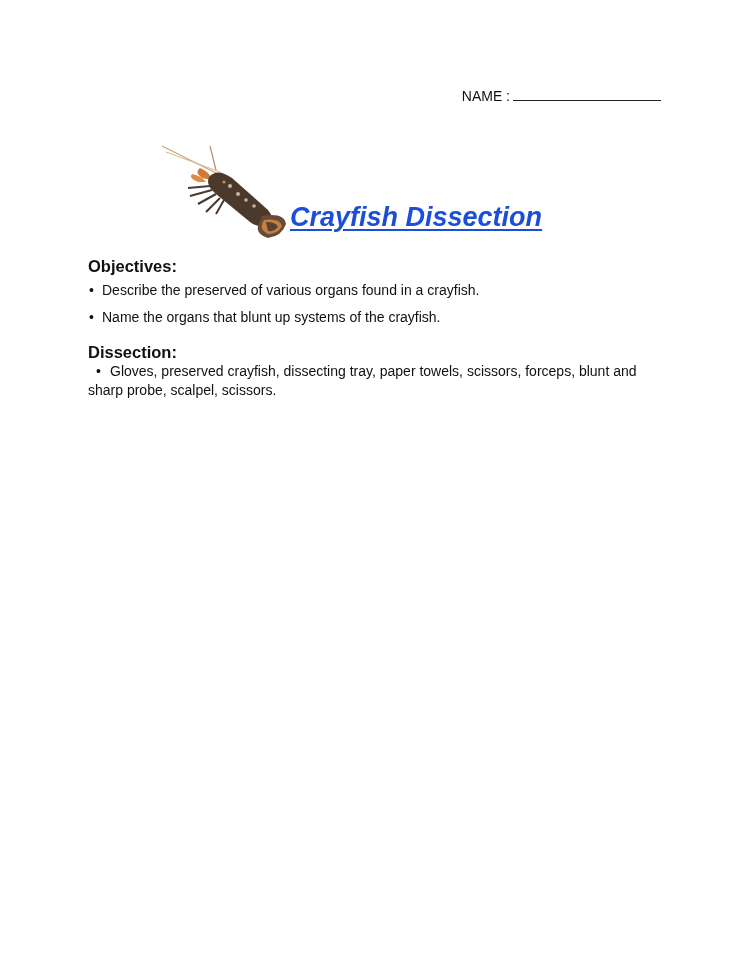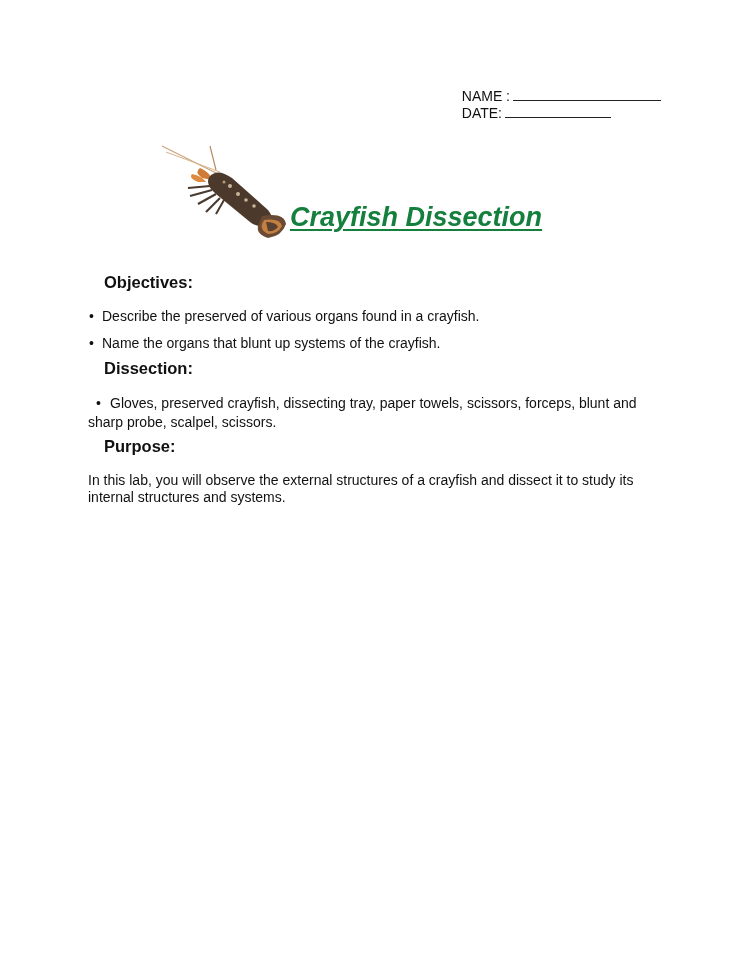--- a/index.html
+++ b/index.html
@@ -53,31 +53,31 @@
       position: absolute;
       left: 290px;
       top: 202px;
       font-size: 27px;
       font-weight: bold;
       font-style: italic;
       text-decoration: underline;
       text-decoration-thickness: 2px;
       text-underline-offset: 3px;
       letter-spacing: 0px;
-      color: #15803d;
+      color: #1d4ed8;
     }
     .section {
       position: absolute;
       left: 88px;
       width: 580px;
     }
     .section-heading {
       font-size: 16.5px;
       font-weight: bold;
-      margin: 16px;
+      margin: 0;
       line-height: 20px;
     }
     .bullet-list {
       list-style: none;
       padding: 0;
       margin: 0;
     }
     .bullet-item {
       font-size: 14px;
       line-height: 17px;
@@ -111,23 +111,20 @@
     }
   </style>
 </head>
 <body>
 
 <div class="page">
 
   <div class="header-fields">
     <div class="field-row name">
       <span>NAME :</span><span class="field-line"></span>
-    </div>
-    <div class="field-row date">
-      <span>DATE:</span><span class="field-line"></span>
     </div>
   </div>
 
   <svg class="crayfish" viewBox="0 0 132 98" xmlns="http://www.w3.org/2000/svg">
 
     <path d="M60 32 L4 4" stroke="#c9a27a" stroke-width="1.2" fill="none"></path>
     <path d="M62 30 L8 10" stroke="#d8b48e" stroke-width="1" fill="none"></path>
     <path d="M58 28 L52 4" stroke="#b88a5e" stroke-width="1.2" fill="none"></path>
 
     <path d="M44 36 Q36 30 42 26 Q52 30 54 38 Z" fill="#d07a35"></path>
@@ -168,18 +165,14 @@
     </ul>
   </div>
 
   <div class="section materials">
     <h2 class="section-heading">Dissection:</h2>
     <div class="para">
       <span class="bullet-inline">•</span><span>Gloves, preserved crayfish, dissecting tray, paper towels,  scissors, forceps, blunt and sharp probe, scalpel, scissors.</span>
     </div>
   </div>
 
-  <div class="section purpose">
-    <h2 class="section-heading">Purpose:</h2>
-    <div class="para">In this lab, you will observe the external structures of a crayfish and dissect it to study its internal structures and systems.</div>
-  </div>
 
 </div>
 
 </body></html>

